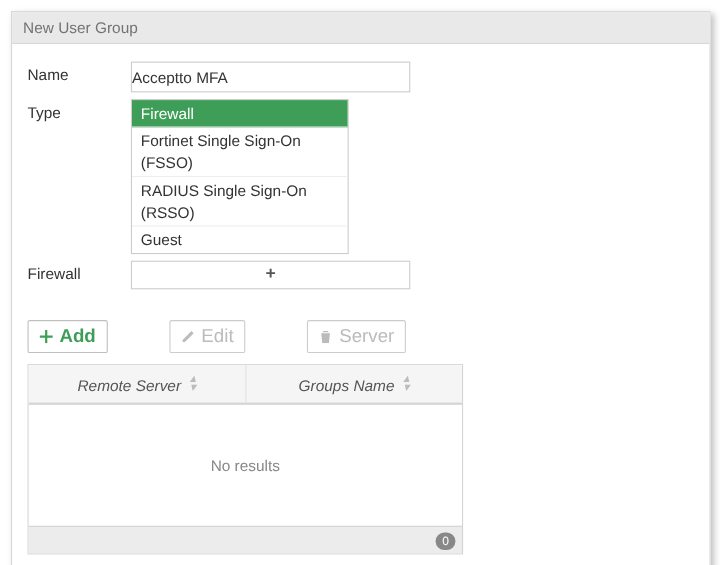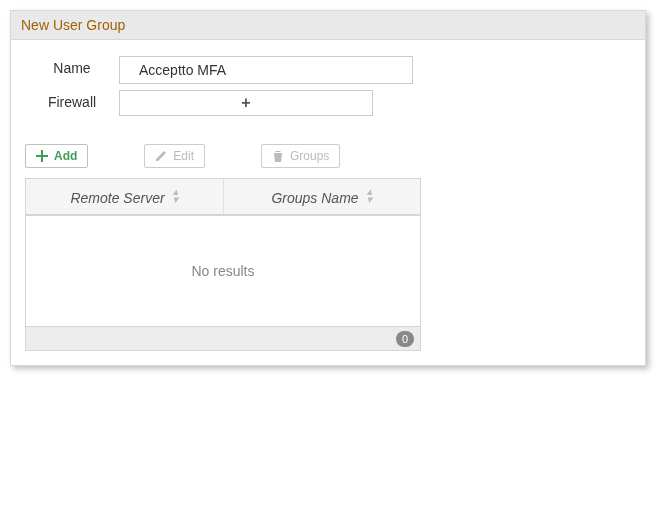--- a/index.html
+++ b/index.html
@@ -13,36 +13,35 @@
   .panel {
     width: 636px;
     border: 1px solid #d8d8d8;
     box-shadow: 3px 3px 6px rgba(0,0,0,0.25);
     background: #fff;
   }
   .panel-header {
     background: #e9e9e9;
     border-bottom: 1px solid #d8d8d8;
     padding: 6px 10px;
-    color: #a16207;
+    color: #737373;
     font-size: 14px;
   }
   .form-area { padding: 16px 14px 8px 14px; }
   .row { display: flex; align-items: flex-start; margin-bottom: 6px; }
   .row-label {
     width: 94px;
     padding-top: 4px;
     color: #333;
-    text-align: center;
   }
   .text-input {
-    width: 294px;
+    width: 254px;
     height: 28px;
     border: 1px solid #ccc;
-    padding: 2px 19px;
+    padding: 2px 0;
     font-size: 14px;
     color: #333;
   }
   .type-list {
     width: 198px;
     border: 1px solid #ccc;
   }
   .type-option {
     padding: 2px 8px;
     color: #333;
@@ -78,21 +77,21 @@
   .table-area { padding: 14px; }
   .toolbar { display: flex; gap: 8px; margin-bottom: 10px; }
   .btn {
     display: inline-flex;
     align-items: center;
     gap: 6px;
     padding: 4px 10px;
     border: 1px solid #ccc;
     border-radius: 2px;
     background: #fff;
-    font-size: 12px;
+    font-size: 17px;
     cursor: pointer;
     color: #666;
   }
   .btn .ico { display: inline-flex; }
   .btn.add { color: #3e9e58; border-color: #bfbfbf; font-weight: 600; }
   .btn.disabled { color: #bbb; cursor: default; margin-left: 48px; }
   .grid {
     width: 396px;
     border: 1px solid #d5d5d5;
   }
@@ -140,20 +139,29 @@
 <div class="panel">
   <div class="panel-header">New User Group</div>
 
   <div class="form-area">
 
     <div class="row">
       <div class="row-label">Name</div>
       <input class="text-input" type="text" value="Acceptto MFA" style="">
     </div>
 
+    <div class="row">
+      <div class="row-label">Type</div>
+      <div class="type-list">
+        <div class="type-option selected">Firewall</div>
+        <div class="type-option">Fortinet Single Sign-On (FSSO)</div>
+        <div class="type-option">RADIUS Single Sign-On (RSSO)</div>
+        <div class="type-option">Guest</div>
+      </div>
+    </div>
 
     <div class="row" style="margin-top:6px;">
       <div class="row-label">Firewall</div>
       <div class="members-box">
         <span>+</span>
       </div>
     </div>
   </div>
 
 
@@ -174,21 +182,21 @@
             </svg>
         </span>
         <span>Edit</span>
       </button>
       <button class="btn disabled">
         <span class="ico">
           <svg width="12" height="12" viewBox="0 0 12 12">
               <path d="M2 3h8l-1 9H3L2 3zm2-2h4l1 1H3l1-1z" fill="#bbb"></path>
             </svg>
         </span>
-        <span>Groups</span>
+        <span>Server</span>
       </button>
     </div>
 
     <div class="grid">
       <div class="grid-head">
         <div class="col">
           <span>Remote Server</span>
           <span class="sort-icon">▴<br>▾</span>
         </div>
         <div class="col">

